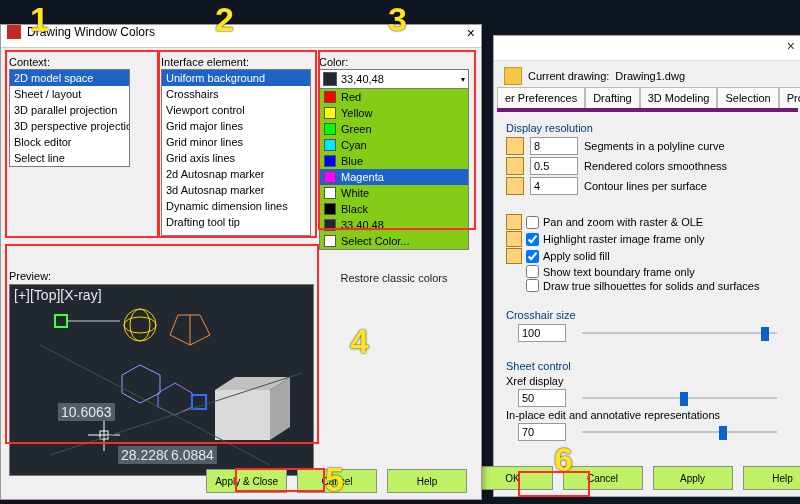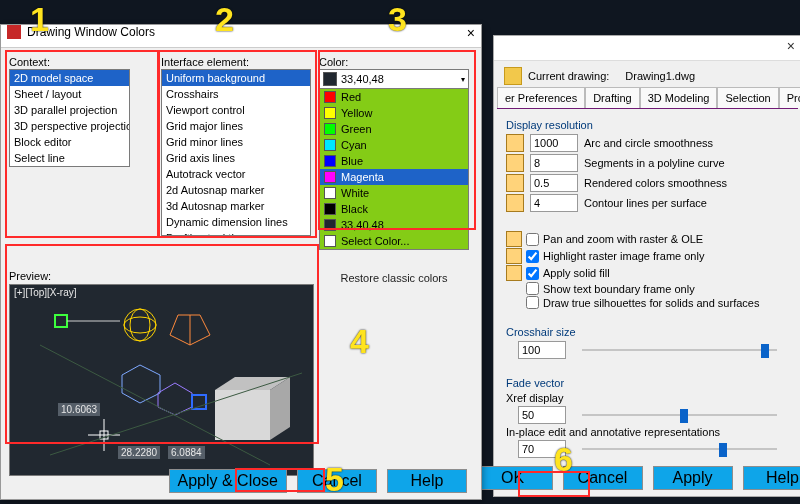--- a/index.html
+++ b/index.html
@@ -2,35 +2,35 @@
 <html><head>
 <meta charset="utf-8">
 <style>
   html,body{margin:0;padding:0;width:800px;height:504px;font-family:"Segoe UI",Tahoma,sans-serif;font-size:11px;background:#0f1620;color:#000;overflow:hidden}
   .backapp{position:absolute;inset:0;background:#0f1620}
   .options-dlg{position:absolute;left:493px;top:35px;width:307px;height:460px;background:#f0f0f0;border:1px solid #aaa}
   .options-dlg .title{height:24px;background:#fff;border-bottom:1px solid #ddd;position:relative}
   .options-dlg .title .close{position:absolute;right:6px;top:2px;font-size:14px;color:#333}
   .options-dlg .hdrline{padding:6px 10px 2px 10px;display:flex;align-items:center;gap:6px}
   .cd-icon{width:16px;height:16px;background:#f2c84b;border:1px solid #c79a1d;display:inline-block}
-  .tabs{display:flex;gap:0;border-bottom:1px solid #701a75;margin:0 3px}
+  .tabs{display:flex;gap:0;border-bottom:4px solid #701a75;margin:0 3px}
   .tab{padding:4px 7px;border:1px solid #bbb;border-bottom:none;background:#f9f9f9;font-size:11px;white-space:nowrap}
   .section{margin:6px 6px 0 6px;padding:4px 6px 6px 6px;background:#f0f0f0}
   .section-title{font-size:11px;margin-bottom:3px;color:#003a7a}
   .row{display:flex;align-items:center;gap:6px;margin:2px 0}
   .ficon{width:16px;height:16px;background:#ffd37a;border:1px solid #a77b1e;display:inline-block;flex:0 0 auto}
   .txt{width:40px;height:16px;border:1px solid #999;background:#fff;padding:0 3px;font-size:11px}
   .chk{display:flex;align-items:center;gap:4px;margin:1px 0}
   .chk input{margin:0}
   .slider-row{display:flex;align-items:center;gap:16px;margin:2px 12px}
   .slider-track{position:relative;height:16px;flex:1}
   .slider-track::before{content:"";position:absolute;left:0;right:0;top:7px;height:2px;background:#c5c5c5}
   .slider-thumb{position:absolute;top:2px;width:8px;height:14px;background:#0a63c9}
   .options-buttons{position:absolute;left:0;right:0;bottom:6px;display:flex;justify-content:center;gap:10px}
-  .btn{min-width:62px;height:22px;border:1px solid #8d8d8d;background:#0ea5e9;font-size:16px;display:flex;align-items:center;justify-content:center;padding:0 8px}
+  .btn{min-width:62px;height:22px;border:1px solid #8d8d8d;background:#bef264;font-size:10px;display:flex;align-items:center;justify-content:center;padding:0 8px}
 
   .dwc-dlg{position:absolute;left:0;top:24px;width:480px;height:474px;background:#f0f0f0;border:1px solid #999;box-shadow:2px 2px 6px rgba(0,0,0,.3)}
   .dwc-title{height:22px;background:#fff;display:flex;align-items:flex-start;padding:0 6px;border-bottom:1px solid #ccc;font-size:12px}
   .dwc-title .icon{width:14px;height:14px;background:#c62828;margin-right:6px;display:inline-block}
   .dwc-title .x{margin-left:auto;font-size:14px}
   .dwc-body{position:relative;padding:6px 8px}
   .col-label{font-size:11px;margin-bottom:1px}
   .listbox{background:#fff;border:1px solid #7a7a7a;overflow:hidden}
   .listbox .item{padding:1px 4px;line-height:14px;white-space:nowrap}
   .listbox .item.sel{background:#1e63c8;color:#fff}
@@ -47,62 +47,57 @@
   .color-select .cv{font-size:11px}
   .color-select .car{margin-left:auto;font-size:8px}
   .color-list{margin-top:0;border:1px solid #7a7a7a;border-top:none;background:#84cc16}
   .color-list .citem{display:flex;align-items:center;gap:5px;padding:1px 4px;line-height:14px}
   .color-list .citem .sw{width:10px;height:10px;border:1px solid #555;flex:0 0 auto}
   .color-list .citem.sel{background:#1e63c8;color:#fff}
   .restore{font-size:11px;color:#222;margin-top:22px;text-align:center}
 
   .preview-label{position:absolute;left:8px;top:222px;font-size:11px}
   .preview-pane{position:absolute;left:8px;top:236px;width:303px;height:190px;background:#212830;border:1px solid #7a7a7a;overflow:hidden}
-  .preview-pane .vp{position:absolute;left:4px;top:2px;color:#e8e8e8;font-size:10px}
+  .preview-pane .vp{position:absolute;left:4px;top:2px;color:#e8e8e8;font-size:14px}
   .preview-pane svg{position:absolute;left:0;top:0}
-  .preview-pane .dimtxt{position:absolute;background:#555e68;color:#e6e6e6;font-size:10px;padding:1px 3px}
+  .preview-pane .dimtxt{position:absolute;background:#555e68;color:#e6e6e6;font-size:14px;padding:1px 3px}
 
   .dwc-buttons{position:absolute;left:0;right:0;bottom:6px;display:flex;justify-content:flex-end;gap:10px;padding-right:14px}
 
   
   .ann{position:absolute;border:2px solid #ff2a2a;pointer-events:none}
   .annn{position:absolute;color:#ffe41f;font-size:34px;font-weight:700;font-family:Arial;text-shadow:0 0 2px #000;pointer-events:none}
 </style>
 </head>
 <body>
 
 <div class="backapp"></div>
 
 <div class="options-dlg">
   <div class="title">
     <span class="close">×</span>
   </div>
   <div class="hdrline">
     <span class="cd-icon"></span>
     <span>Current drawing:</span>
-    <span style="margin-left:10px">Drawing1.dwg</span>
+    <span style="">Drawing1.dwg</span>
   </div>
   <div class="tabs" id="opt-tabs">
       <div class="tab">er Preferences</div>
       <div class="tab">Drafting</div>
       <div class="tab">3D Modeling</div>
       <div class="tab">Selection</div>
       <div class="tab">Profiles</div>
     </div>
 
   <div class="section">
     <div class="section-title">Display resolution</div>
     <div id="disp-res-rows">
         <div class="row">
           <span class="ficon"></span>
-          <input class="txt" value="1000" style="">
-          <span>Arc and circle smoothness</span>
-        </div>
-        <div class="row">
-          <span class="ficon"></span>
           <input class="txt" value="8" style="">
           <span>Segments in a polyline curve</span>
         </div>
         <div class="row">
           <span class="ficon"></span>
           <input class="txt" value="0.5" style="">
           <span>Rendered colors smoothness</span>
         </div>
         <div class="row">
           <span class="ficon"></span>
@@ -146,21 +141,21 @@
     <div class="section-title">Crosshair size</div>
     <div class="slider-row">
       <input class="txt" value="100" style="">
       <div class="slider-track">
           <span class="slider-thumb" style="left:92%"></span>
         </div>
     </div>
   </div>
 
   <div class="section">
-    <div class="section-title">Fade vector</div>
+    <div class="section-title">Sheet control</div>
     <div>Xref display</div>
     <div class="slider-row">
       <input class="txt" value="50" style="">
       <div class="slider-track">
           <span class="slider-thumb" style="left:50%"></span>
         </div>
     </div>
     <div>In-place edit and annotative representations</div>
     <div class="slider-row">
       <input class="txt" value="70" style="">
@@ -199,21 +194,20 @@
     </div>
     <div class="iface-box">
       <div class="col-label">Interface element:</div>
       <div class="listbox" id="iface-list">
           <div class="item sel">Uniform background</div>
           <div class="item">Crosshairs</div>
           <div class="item">Viewport control</div>
           <div class="item">Grid major lines</div>
           <div class="item">Grid minor lines</div>
           <div class="item">Grid axis lines</div>
-          <div class="item">Autotrack vector</div>
           <div class="item">2d Autosnap marker</div>
           <div class="item">3d Autosnap marker</div>
           <div class="item">Dynamic dimension lines</div>
           <div class="item">Drafting tool tip</div>
         </div>
     </div>
     <div class="color-box">
       <div class="col-label">Color:</div>
       <div class="color-select">
         <span class="sw"></span>

